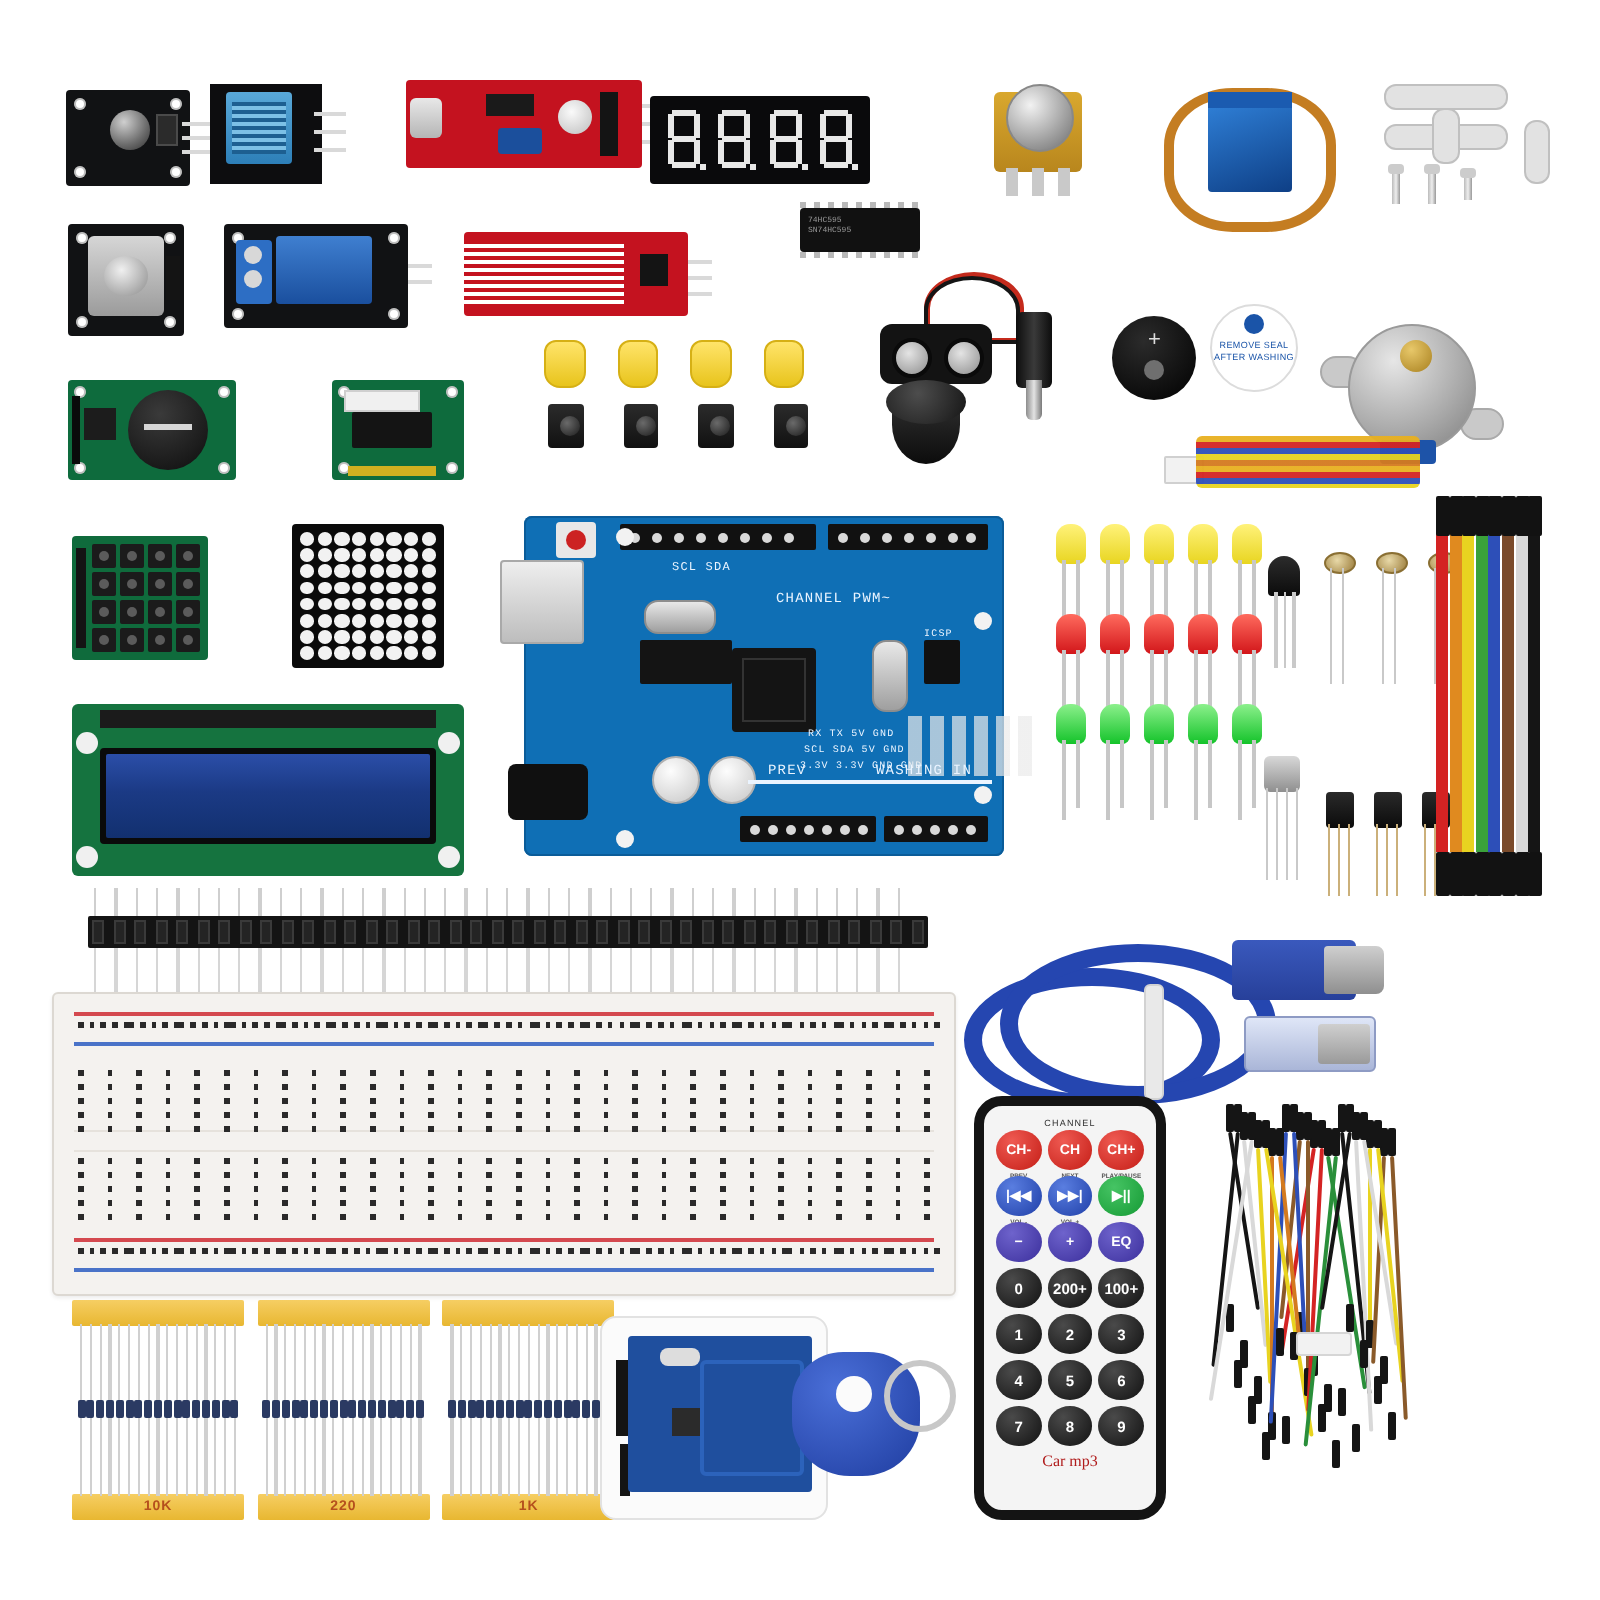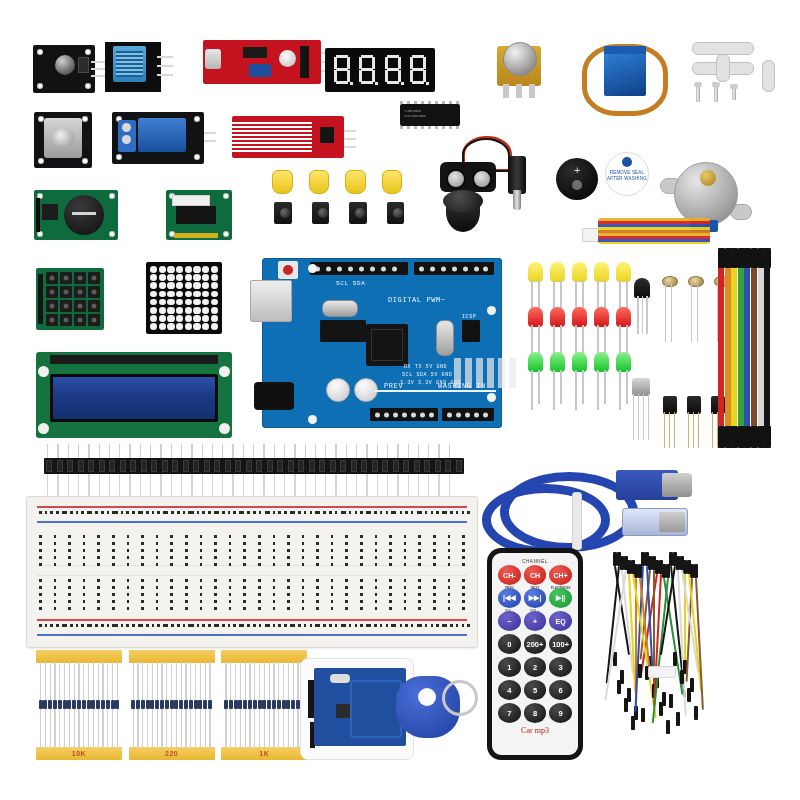--- a/index.html
+++ b/index.html
@@ -559,21 +559,21 @@
       <div class="hdrblk" style="left:152px;top:4px;width:80px;height:13px;">
         <i class="pad" style="left:5px"></i>
           <i class="pad" style="left:16px"></i>
           <i class="pad" style="left:27px"></i>
           <i class="pad" style="left:38px"></i>
         <i class="pad" style="left:49px"></i>
           <i class="pad" style="left:60px"></i>
           <i class="pad" style="left:69px"></i>
       </div>
       <div class="lbl" style="left:74px;top:22px;">SCL SDA</div>
-      <div class="lbl" style="left:126px;top:38px;font-size:7px;">DIGITAL PWM~</div>
+      <div class="lbl" style="left:126px;top:38px;font-size:7px;">CHANNEL PWM~</div>
 
       <div class="xtal" style="left:60px;top:42px;width:34px;height:15px;"></div>
       <div class="xtal" style="left:174px;top:62px;width:16px;height:34px;"></div>
       <div class="ic"></div>
       <div style="position:absolute;left:58px;top:62px;width:46px;height:22px;background:#141414;border-radius:1px;"></div>
 
       <div class="icsp" style="left:200px;top:62px;"></div>
       <div class="lbl" style="left:200px;top:56px;font-size:5px;">ICSP</div>
 
       <div class="lbl" style="left:142px;top:106px;font-size:5px;">RX TX 5V GND</div>

